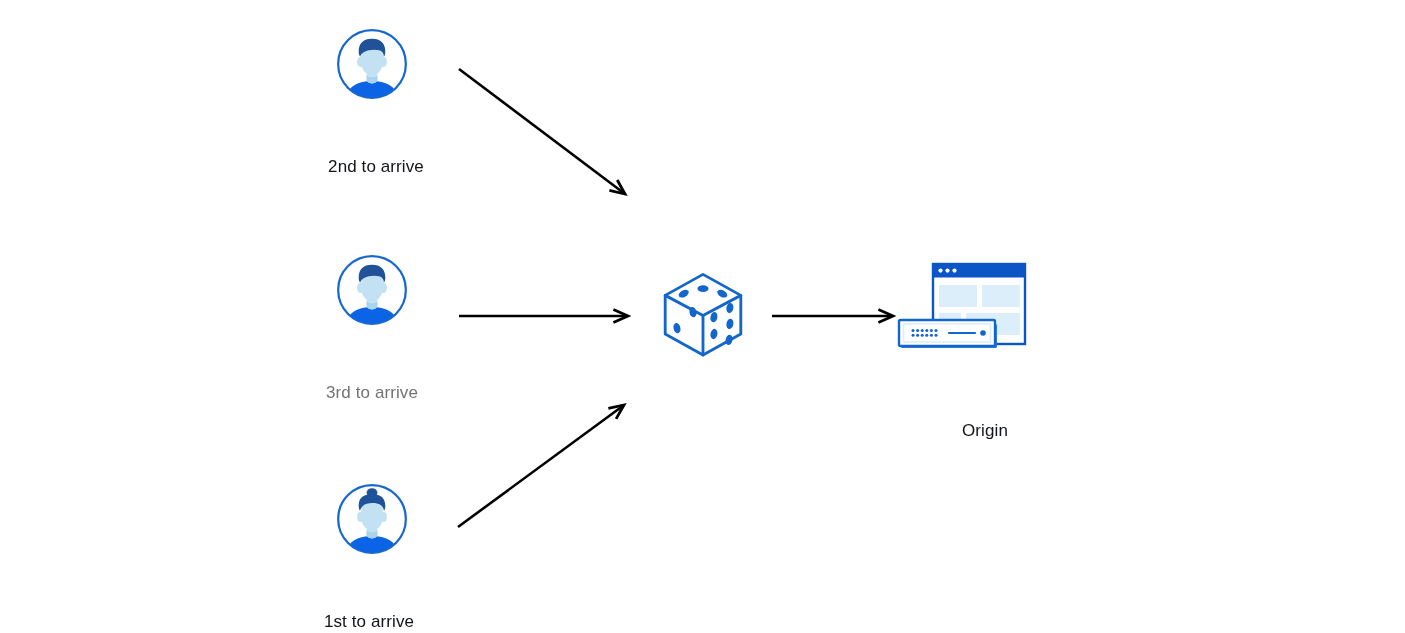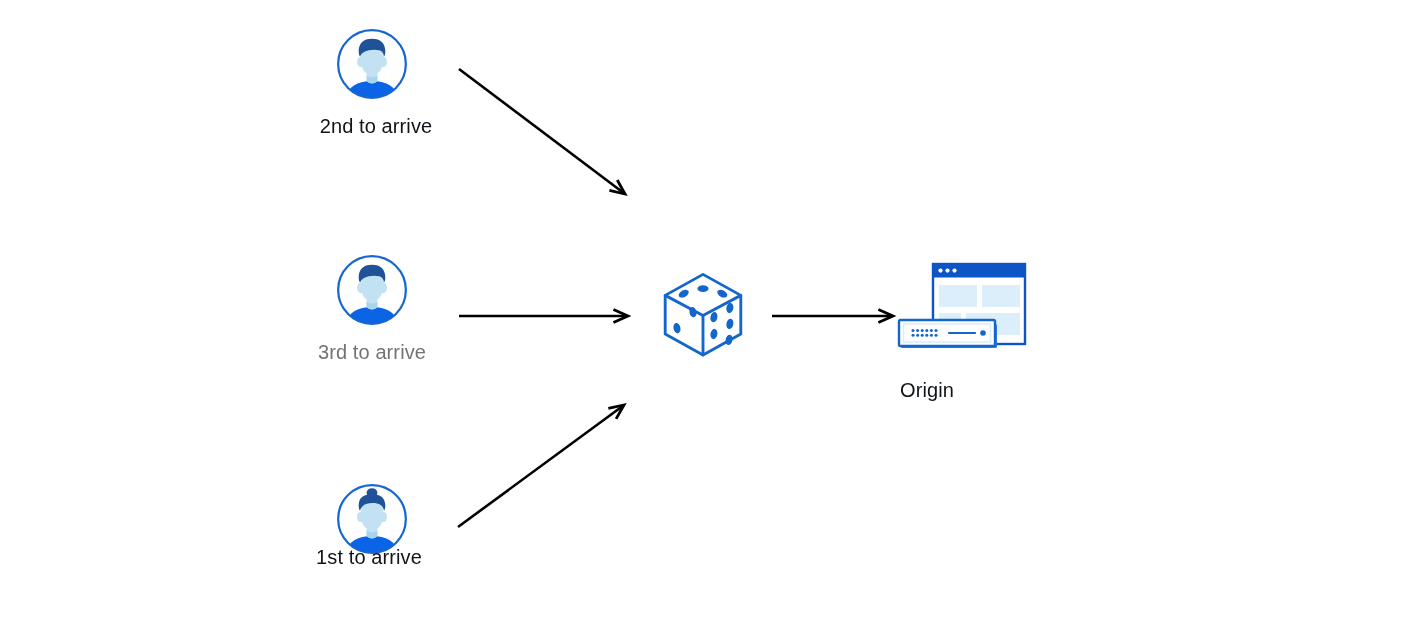--- a/index.html
+++ b/index.html
@@ -18,24 +18,25 @@
     overflow: hidden;
   }
   .node {
     position: absolute;
   }
   .node-label {
     position: absolute;
     width: 240px;
     text-align: center;
     font-family: "Liberation Sans", sans-serif;
-    font-size: 20px;
+    font-size: 17px;
     color: #111418;
     letter-spacing: 0.1px;
     white-space: nowrap;
+    margin-top: 42px;
   }
   .arrow-layer {
     position: absolute;
     left: 0;
     top: 0;
     width: 1405px;
     height: 633px;
     pointer-events: none;
   }
   svg { display: block; overflow: visible; }
@@ -141,21 +142,21 @@
       <ellipse cx="66.2" cy="47" rx="4.6" ry="7.2" fill="#c2e2f3"></ellipse>
 
       <path d="M35 36 C35 25.5 41.5 20 50 20 C58.5 20 65 25.5 65 36 L65 47 C65 58.5 58.5 65.5 50 65.5 C41.5 65.5 35 58.5 35 47 Z" fill="#c2e2f3"></path>
       <path d="M31.5 31.5 C31.5 21 37 15.5 50 15.5 C63 15.5 68.5 21.5 68.5 32 C68.5 35 67.5 37.5 66.5 38.5 C66 33 62.5 29.5 57 28.5 C50 27.2 41 27.8 36.5 32.5 C34.8 34.2 33.8 36.2 33.5 38.6 C32.3 37.4 31.5 34.5 31.5 31.5 Z" fill="#1f5298"></path>
        <ellipse cx="50" cy="13.5" rx="7.5" ry="6.2" fill="#1f5298"></ellipse>
     </g>
     <circle cx="50" cy="50" r="47" fill="none" stroke="#1667d0" stroke-width="3.1"></circle>
   </svg>
         </div>
       </div>
-      <div class="node-label" style="left: 249px; top: 546px; color: rgb(17, 20, 24);">1st to arrive</div>
+      <div class="node-label" style="left: 249px; top: 570px; color: rgb(17, 20, 24);">1st to arrive</div>
       <div class="node" style="left: 661px; top: 271px;">
         <div>
   <svg viewBox="0 0 100 104" width="84" height="87.4">
     <g fill="none" stroke="#1366cc" stroke-width="3.4" stroke-linejoin="round" stroke-linecap="round">
       <path d="M50 4 L95 29 L95 75 L50 100 L5 75 L5 29 Z"></path>
       <path d="M5 29 L50 53 L95 29"></path>
       <path d="M50 53 L50 100"></path>
     </g>
 
     <g fill="#1366cc">
@@ -212,16 +213,16 @@
                 <circle cx="27.799999999999997" cy="2.1999999999999997" r="1.5" fill="#1366cc"></circle>
                 <circle cx="32.4" cy="2.1999999999999997" r="1.5" fill="#1366cc"></circle>
                 <circle cx="37" cy="2.1999999999999997" r="1.5" fill="#1366cc"></circle>
               </g>
       <line x1="50" y1="13" x2="76" y2="13" stroke="#1366cc" stroke-width="2.2" stroke-linecap="round"></line>
       <circle cx="84" cy="13" r="2.8" fill="#1366cc"></circle>
     </g>
   </svg>
         </div>
       </div>
-      <div class="node-label" style="left: 807px; top: 379px; color: rgb(17, 20, 24);">Origin</div>
+      <div class="node-label" style="left: 865px; top: 379px; color: rgb(17, 20, 24);">Origin</div>
     </div>
 
 </div>
 
 </body></html>

